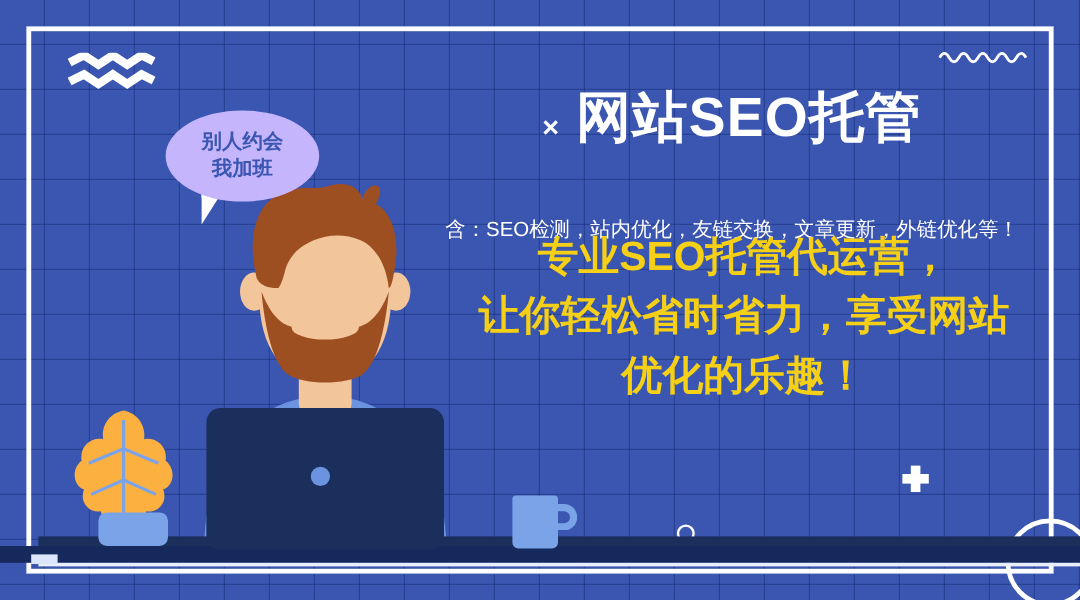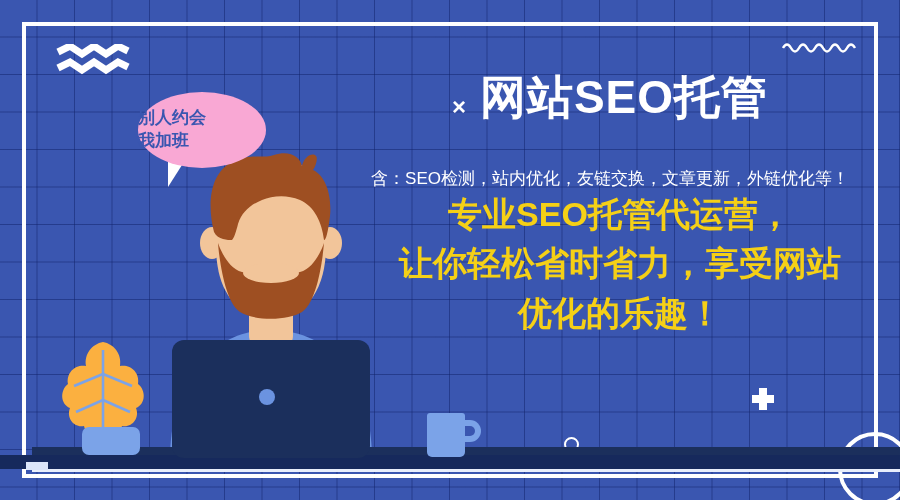--- a/index.html
+++ b/index.html
@@ -94,21 +94,21 @@
   #main-title {
     color: #ffffff;
     font-size: 46px;
     font-weight: bold;
     letter-spacing: 1px;
     line-height: 1.1;
     white-space: nowrap;
     margin-top: 28px;
   }
   #sub-title {
-    margin-top: 14px;
+    margin-top: 27px;
     color: #ffffff;
     font-size: 17px;
     font-weight: normal;
     letter-spacing: 0px;
     white-space: nowrap;
   }
 
   
   #pitch-block {
     position: absolute;
@@ -123,24 +123,25 @@
   }
   .pitch-line { white-space: nowrap; }
 
   
   #speech-bubble {
     position: absolute;
     left: 138px;
     top: 92px;
     width: 128px;
     height: 76px;
-    background: #f9a8d4;
+    background: #c4b5fd;
     border-radius: 50%;
     display: flex;
     flex-direction: column;
+    align-items: center;
     justify-content: center;
     color: #3a56b0;
     font-size: 17px;
     font-weight: bold;
     line-height: 1.35;
     z-index: 6;
   }
   #bubble-tail {
     position: absolute;
     left: 168px;

